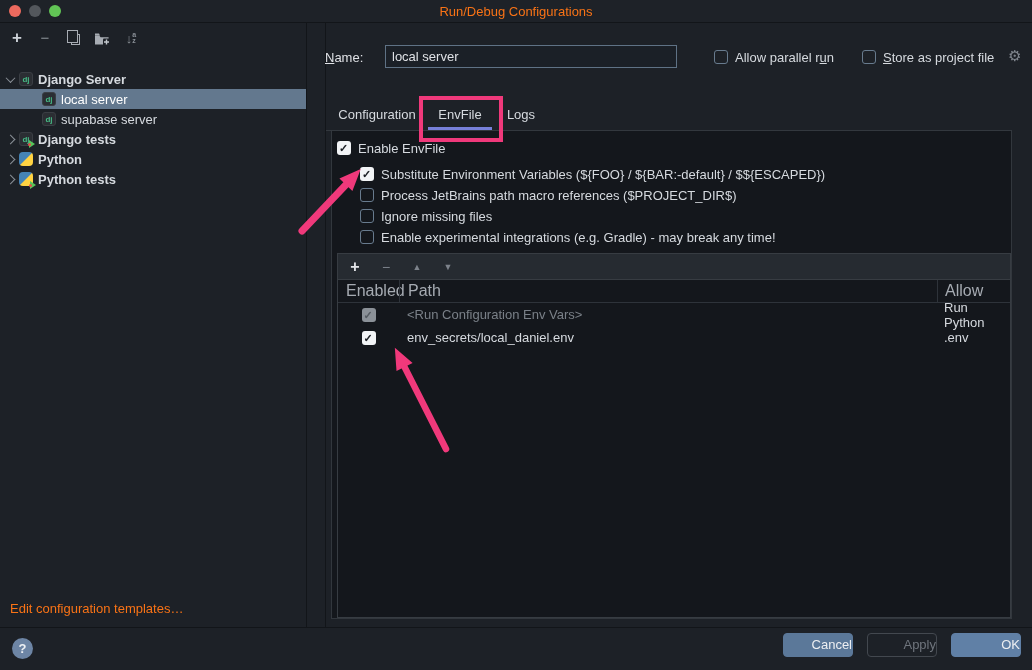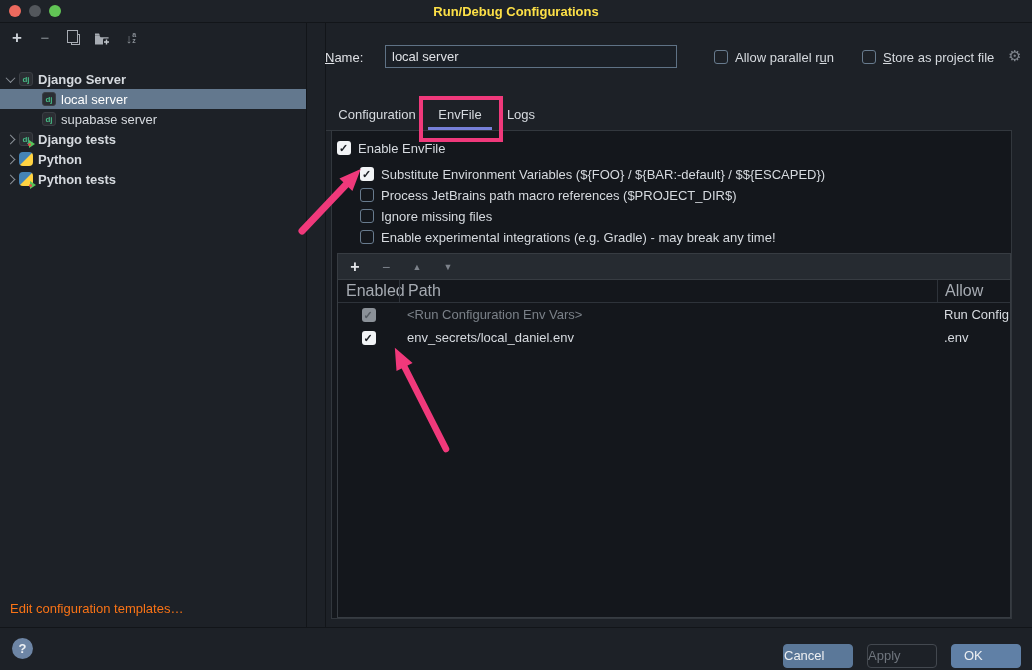--- a/index.html
+++ b/index.html
@@ -9,21 +9,21 @@
     background:#1D2127; color:#D6DADF;
     font-family:"Liberation Sans", sans-serif; font-size:13px;
   }
   
   .titlebar { position:absolute; top:0; left:0; width:1032px; height:23px;
     background:#1E2228; border-bottom:1px solid #121519;
     display:flex; align-items:center; justify-content:center; }
   .traffic { position:absolute; left:9px; top:5px; display:flex; gap:8px; }
   .light { width:12px; height:12px; border-radius:50%; }
   .light.red { background:#ED6A5E; } .light.gray { background:#53575C; } .light.green { background:#61C455; }
-  .win-title { font-weight:bold; color:#fde047; }
+  .win-title { font-weight:normal; color:#f97316; }
 
   
   .sidebar { position:absolute; left:0; top:23px; width:307px; height:604px;
     background:#1D2127; border-right:1px solid #121519; }
   .sb-toolbar { display:flex; align-items:center; gap:14px; height:30px; padding-left:10px; }
   .tbi { display:flex; align-items:center; justify-content:center; min-width:14px; height:16px; color:#A8ADB4; }
   .g-plus-big::before  { content:"+"; font-size:17px; font-weight:bold; color:#CDD2D8; line-height:14px; }
   .g-minus-big::before { content:"−"; font-size:15px; color:#8A9097; line-height:14px; }
   .icon-copy { width:9px; height:11px; border:1.5px solid #A8ADB4; background:#1D2127; position:relative; margin:3px 0 0 4px; }
   .icon-copy::before { content:""; position:absolute; left:-5px; top:-5px; width:9px; height:11px;
@@ -101,22 +101,22 @@
   .tb-row { height:23px; display:flex; align-items:center; flex:none; }
   .tb-row .c-enabled { display:flex; justify-content:center; padding-left:0; }
   .txt-dim { color:#7A8088; }
 
   
   .footer { position:absolute; left:0; bottom:0; width:1032px; height:43px;
     background:#1D2127; border-top:1px solid #121519; }
   .help { position:absolute; left:12px; top:10px; width:21px; height:21px; border-radius:50%;
     background:#6D85A5; display:flex; align-items:center; justify-content:center; cursor:pointer; }
   .help::before { content:"?"; color:#EDF0F4; font-weight:bold; font-size:13px; }
-  .btn { position:absolute; top:16px; width:70px; height:24px; border-radius:4px;
-    font-family:"Liberation Sans",sans-serif; font-size:13px; text-align:left; line-height:22px; cursor:pointer; }
+  .btn { position:absolute; top:5px; width:70px; height:24px; border-radius:4px;
+    font-family:"Liberation Sans",sans-serif; font-size:13px; text-align:right; line-height:22px; cursor:pointer; }
   .btn.primary { background:#5B7899; border:1px solid #5B7899; color:#EDEFF2; }
   .btn.ok { background:#6080A6; border:1px solid #6080A6;padding-left:12px; }
   .btn.disabled { background:transparent; border:1px solid #43484F; color:#6F757D; cursor:default; }
   .btn-cancel { right:179px; } .btn-apply { right:95px; } .btn-ok { right:11px; }
 
   .gear { position:absolute; left:1008px; top:48px; color:#7F858D; font-size:15px; line-height:15px; }
 
   
   .anno-rect { position:absolute; left:419px; top:96px; width:84px; height:46px;
     border:4px solid #F0397B; z-index:50; pointer-events:none; }
@@ -249,21 +249,21 @@
   <div class="tb-header">
     <div class="cell c-enabled">Enabled</div>
     <div class="cell c-path">Path</div>
     <div class="cell c-type">Allow</div>
   </div>
   <div class="tb-row">
     <div class="cell c-enabled">
         <span class="cb dis"></span>
       </div>
     <div class="cell c-path txt-dim">&lt;Run Configuration Env Vars&gt;</div>
-    <div class="cell c-type">Run Config</div>
+    <div class="cell c-type">Run Python</div>
   </div>
   <div class="tb-row">
     <div class="cell c-enabled">
         <span class="cb on"></span>
       </div>
     <div class="cell c-path">env_secrets/local_daniel.env</div>
     <div class="cell c-type">.env</div>
   </div>
 </div>
 

